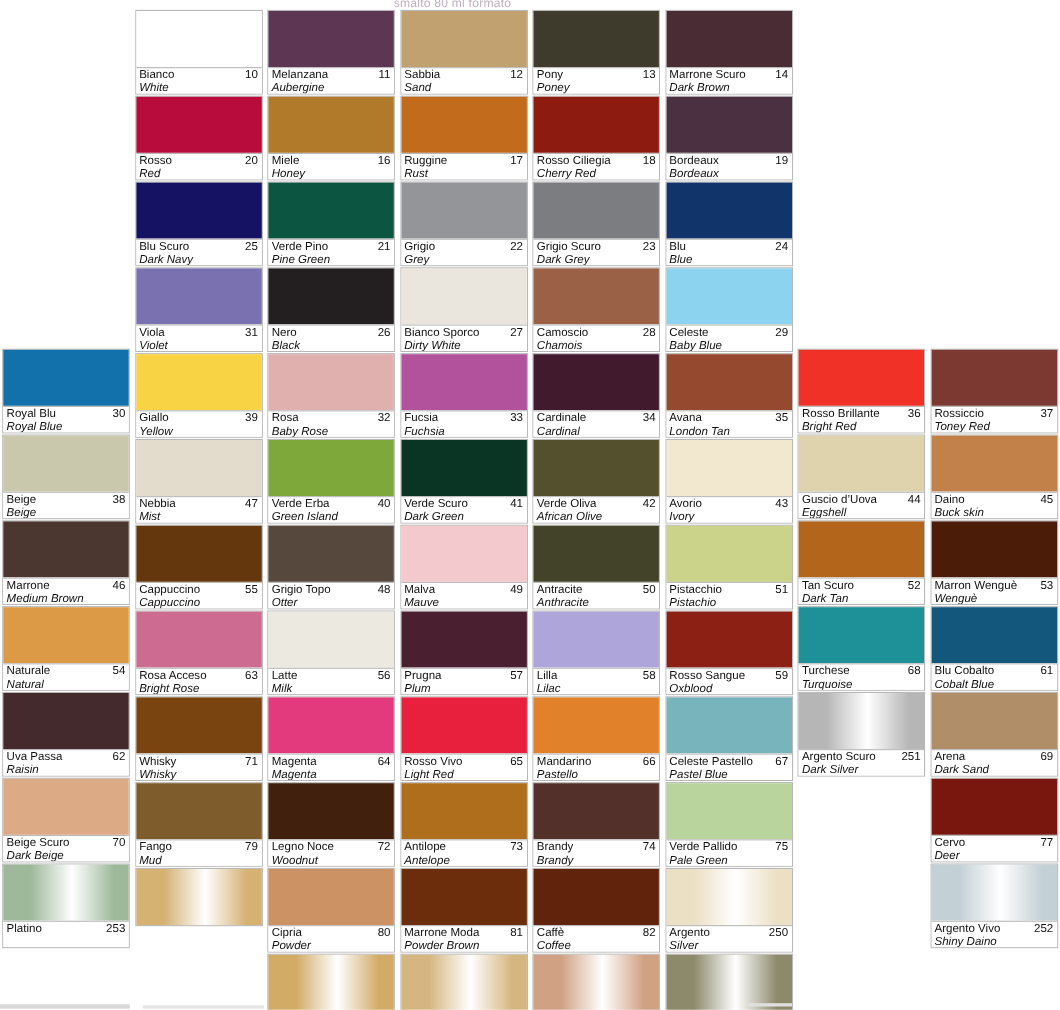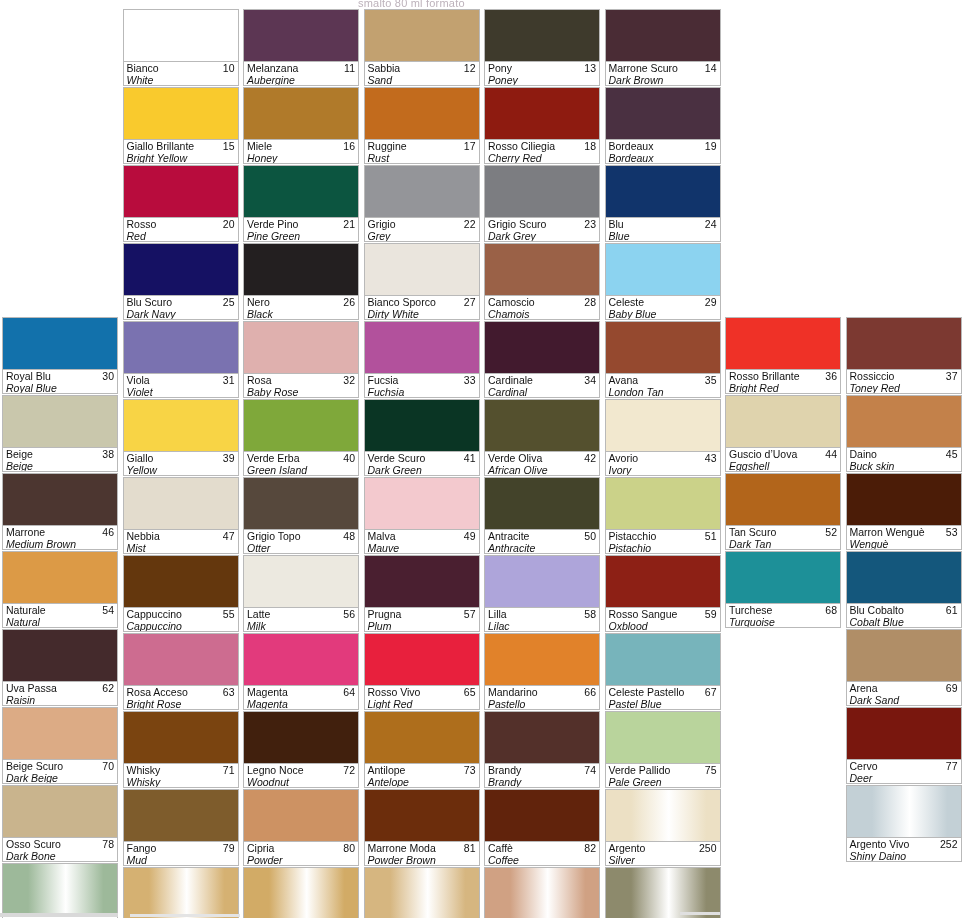--- a/index.html
+++ b/index.html
@@ -134,53 +134,37 @@
         </div>
         <div class="cell">
           <div class="swatch" style="background: rgb(220, 171, 133);"></div>
           <div class="cap">
             <span class="l1">Beige Scuro</span>
             <span class="num">70</span>
             <span class="l2">Dark Beige</span>
           </div>
         </div>
         <div class="cell">
-          <div class="swatch" style="background: rgb(201, 180, 141);"></div>
-          <div class="cap">
-            <span class="l1">Osso Scuro</span>
-            <span class="num">78</span>
-            <span class="l2">Dark Bone</span>
-          </div>
-        </div>
-        <div class="cell">
           <div class="swatch" style="background: linear-gradient(90deg, rgb(157, 185, 154) 0%, rgb(157, 185, 154) 22%, rgb(255, 255, 255) 55%, rgb(157, 185, 154) 88%, rgb(157, 185, 154) 100%);"></div>
           <div class="cap">
             <span class="l1">Platino</span>
             <span class="num">253</span>
           </div>
         </div>
       </div>
       <div class="col">
         <div class="cell clip">
           <div class="swatch" style="background: rgb(255, 255, 255);"></div>
           <div class="cap">
             <span class="l1">Bianco</span>
             <span class="num">10</span>
             <span class="l2">White</span>
           </div>
         </div>
         <div class="cell">
-          <div class="swatch" style="background: rgb(249, 202, 45);"></div>
-          <div class="cap">
-            <span class="l1">Giallo Brillante</span>
-            <span class="num">15</span>
-            <span class="l2">Bright Yellow</span>
-          </div>
-        </div>
-        <div class="cell">
           <div class="swatch" style="background: rgb(184, 12, 61);"></div>
           <div class="cap">
             <span class="l1">Rosso</span>
             <span class="num">20</span>
             <span class="l2">Red</span>
           </div>
         </div>
         <div class="cell">
           <div class="swatch" style="background: rgb(21, 17, 99);"></div>
           <div class="cap">
@@ -649,20 +633,28 @@
             <span class="num">52</span>
             <span class="l2">Dark Tan</span>
           </div>
         </div>
         <div class="cell">
           <div class="swatch" style="background: rgb(29, 144, 152);"></div>
           <div class="cap">
             <span class="l1">Turchese</span>
             <span class="num">68</span>
             <span class="l2">Turquoise</span>
+          </div>
+        </div>
+        <div class="cell">
+          <div class="swatch" style="background: linear-gradient(90deg, rgb(182, 182, 182) 0%, rgb(182, 182, 182) 22%, rgb(255, 255, 255) 55%, rgb(182, 182, 182) 88%, rgb(182, 182, 182) 100%);"></div>
+          <div class="cap">
+            <span class="l1">Argento Scuro</span>
+            <span class="num">251</span>
+            <span class="l2">Dark Silver</span>
           </div>
         </div>
         <div class="cell empty" style="height: 76px;"></div>
       </div>
       <div class="col">
         <div class="cell empty" style="height: 76px;"></div>
         <div class="cell empty" style="height: 76px;"></div>
         <div class="cell empty" style="height: 76px;"></div>
         <div class="cell empty" style="height: 76px;"></div>
         <div class="cell">

